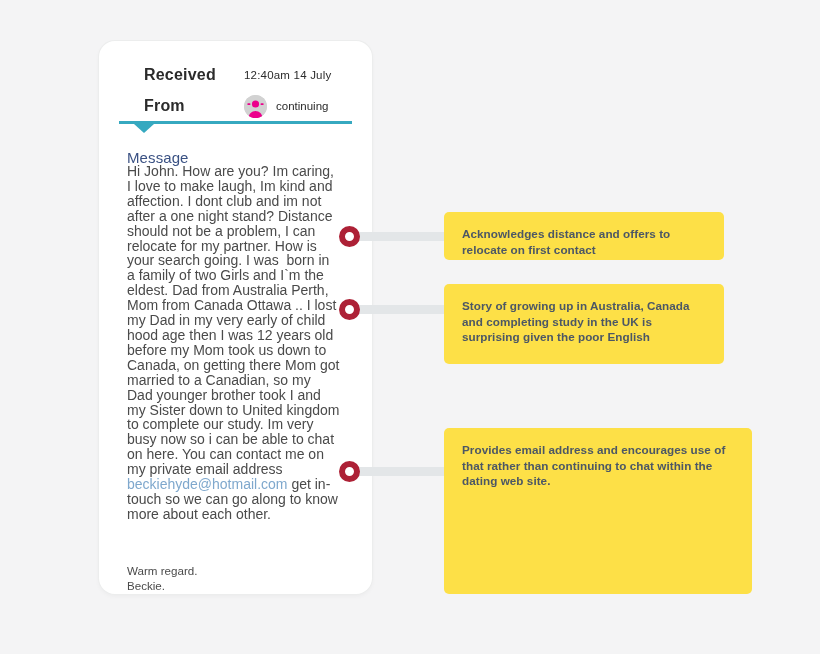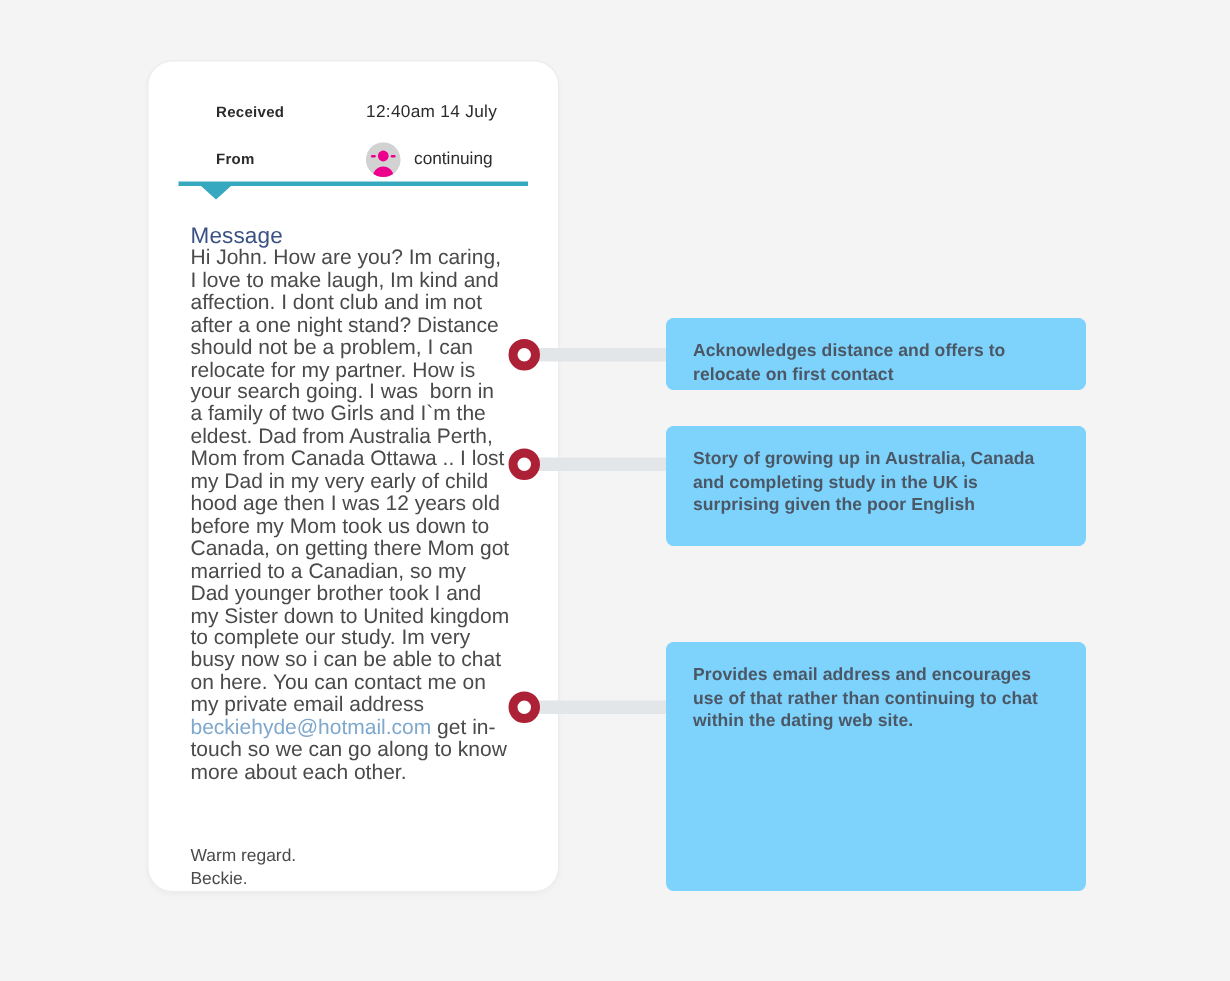--- a/index.html
+++ b/index.html
@@ -39,21 +39,21 @@
     top: 19px;
     width: 218px;
   }
   .meta-row {
     display: flex;
     align-items: center;
     height: 30px;
   }
   .meta-label {
     width: 100px;
-    font-size: 10px;
+    font-size: 16px;
     font-weight: bold;
     color: #2b2b2b;
     letter-spacing: 0.2px;
     padding-left: 16px;
   }
   .meta-value {
     font-size: 11.5px;
     color: #2b2b2b;
     letter-spacing: 0.2px;
   }
@@ -150,21 +150,21 @@
     position: absolute;
     width: 21px;
     height: 21px;
     border-radius: 50%;
     background: #ffffff;
     border: 6px solid #ad2136;
     box-sizing: border-box;
   }
   .note {
     position: absolute;
-    background: #7dd3fc;
+    background: #fde047;
     border-radius: 5px;
     box-sizing: border-box;
     padding: 14px 17px 15px 18px;
   }
   .note p {
     margin: 0;
     font-size: 11.7px;
     line-height: 15.6px;
     font-weight: bold;
     color: #4c5765;
@@ -219,17 +219,17 @@
   </div>
 
   <div class="connector" style="left:351px; top:305px; width:95px;"></div>
   <div class="marker" style="left:339px; top:299px;"></div>
   <div class="note" style="left:444px; top:284px; width:280px; height:80px;">
     <p>Story of growing up in Australia, Canada and completing study in the UK is surprising given the poor English</p>
   </div>
 
   <div class="connector" style="left:351px; top:467px; width:95px;"></div>
   <div class="marker" style="left:339px; top:461px;"></div>
-  <div class="note" style="left:444px; top:428px; width:280px; height:166px;">
+  <div class="note" style="left:444px; top:428px; width:308px; height:166px;">
     <p>Provides email address and encourages use of that rather than continuing to chat within the dating web site.</p>
   </div>
 
 </div>
 
 </body></html>

